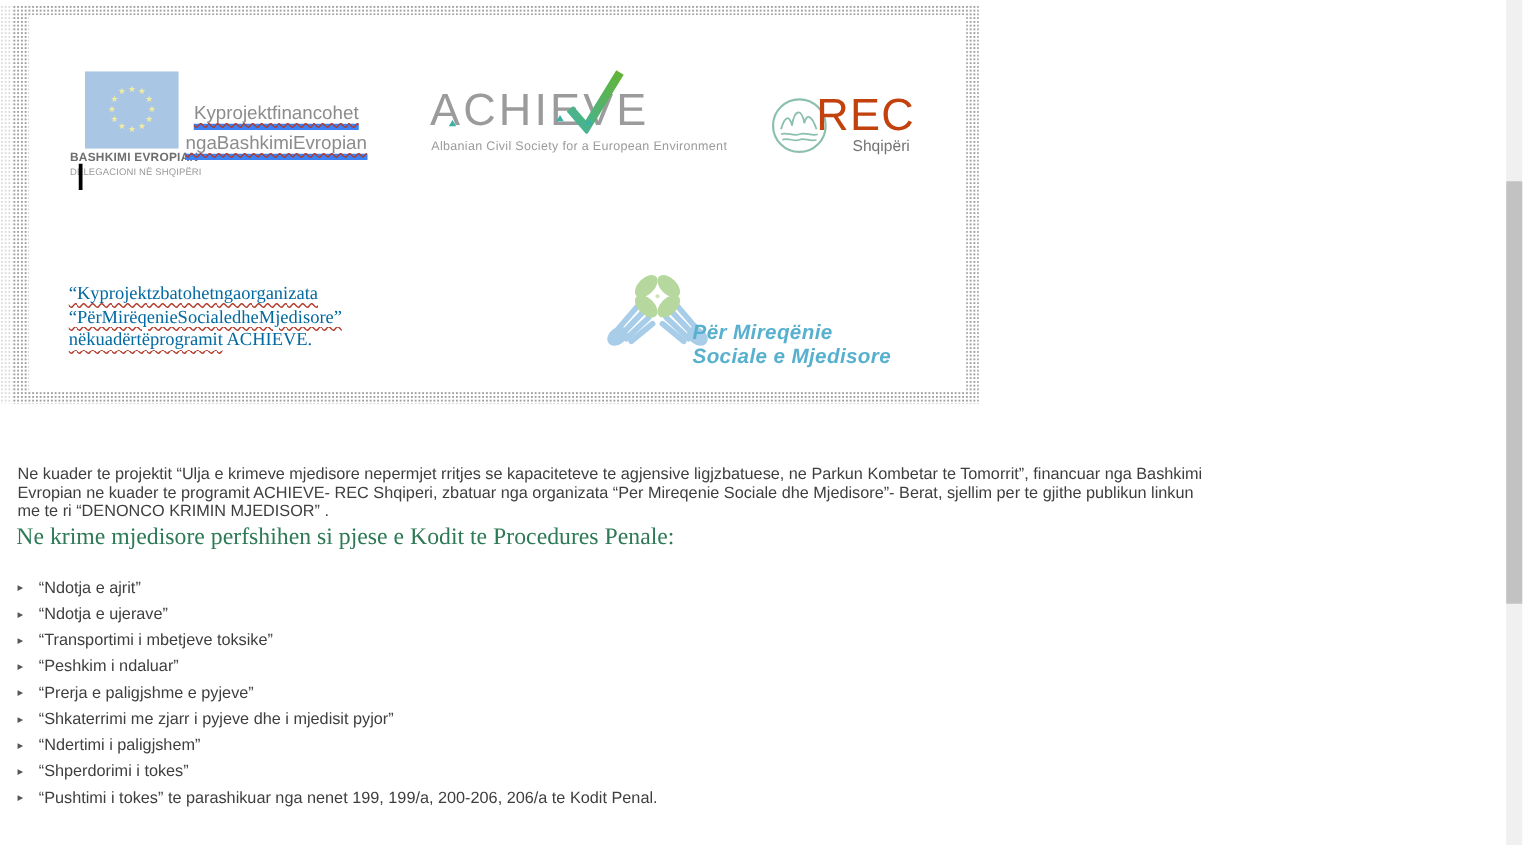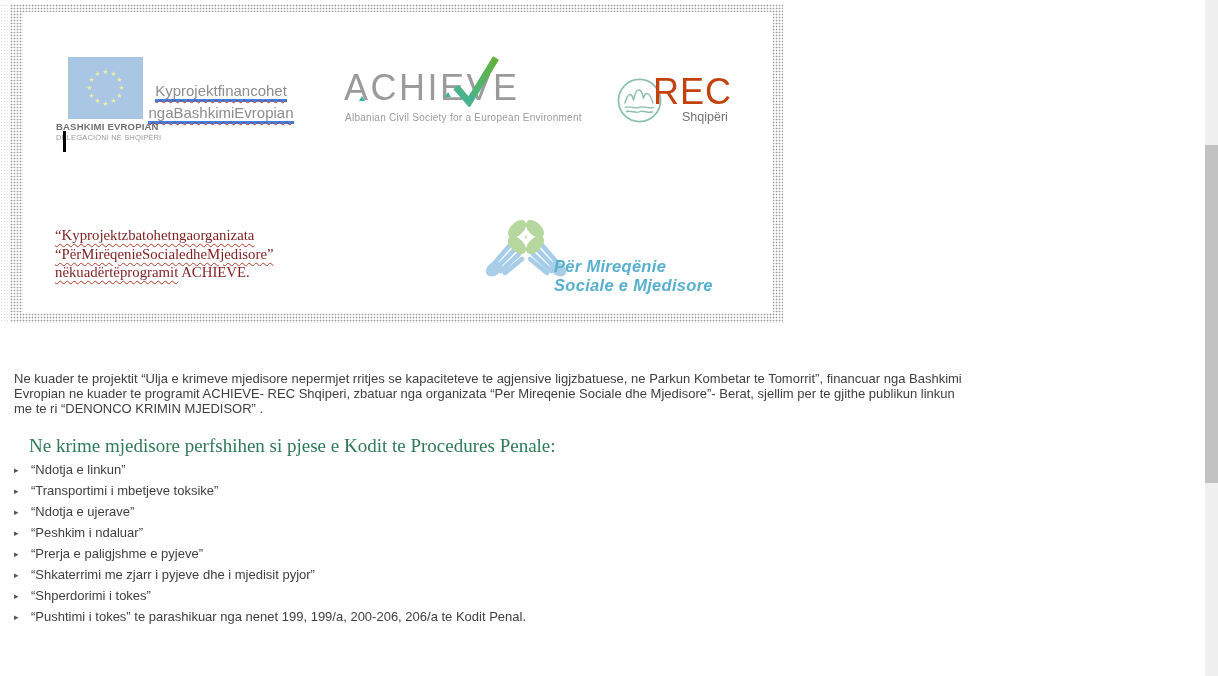--- a/index.html
+++ b/index.html
@@ -29,37 +29,37 @@
   .eu-cap1{font-size:9.5px;font-weight:bold;letter-spacing:0.2px;color:#6e6e6e;white-space:nowrap;}
   .eu-cap2{font-size:7.6px;color:#9a9a9a;letter-spacing:0.1px;white-space:nowrap;margin-top:1px;}
 
   .caret{left:63px;top:131px;width:2.5px;height:21px;background:#000;}
 
   
   .fund-link{left:146px;top:80px;width:150px;text-align:center;font-size:15px;
     color:#8c8c8c;line-height:22px;}
   .sq{text-decoration-line:underline;text-decoration-style:wavy;
       text-decoration-color:#b23a2a;text-decoration-thickness:1px;text-underline-offset:3px;}
-  .link-u{border-bottom:3px solid #3b82f6;display:inline-block;line-height:17px;}
+  .link-u{border-bottom:5px solid #3b82f6;display:inline-block;line-height:17px;}
 
   
   .achieve-word{left:344px;top:68px;font-size:36px;color:#9b9b9b;letter-spacing:2.5px;line-height:40px;}
   .achieve-tag{left:345px;top:112px;font-size:10px;color:#9b9b9b;letter-spacing:0.26px;white-space:nowrap;}
   .achieve-check{left:452px;top:55px;}
   .tri{width:0;height:0;border-left:3px solid transparent;border-right:3px solid transparent;
        border-bottom:5px solid #39b2a3;}
 
   
   .rec-circle{left:616px;top:77px;}
   .rec-word{left:653px;top:72px;font-size:36px;color:#c2410c;letter-spacing:1px;line-height:40px;}
   .rec-region{left:682px;top:110px;font-size:12.5px;color:#737373;}
 
   
   .note{left:55px;top:226px;width:420px;font-family:"Liberation Serif",serif;
-        font-size:14.8px;color:#7f1d1d;line-height:18.5px;}
+        font-size:14.8px;color:#0369a1;line-height:18.5px;}
 
   
   .ngo-art{left:476px;top:216px;}
   .ngo-text{left:554px;top:227px;font-style:italic;font-weight:600;font-size:16.5px;
             color:#58b0cf;line-height:19px;letter-spacing:0.3px;margin-top:30px;}
 
   
   .intro{left:14px;top:371px;width:980px;font-size:13px;color:#3e3e3e;line-height:15.2px;}
   .heading{left:13px;top:419px;font-family:"Liberation Serif",serif;font-size:19px;
            color:#2e7a57;white-space:nowrap;}
@@ -166,27 +166,28 @@
   <span>Për Mireqënie</span><br>
   <span>Sociale e Mjedisore</span>
 </div>
 
 <div class="abs intro">
   <span>Ne kuader te projektit “Ulja e krimeve mjedisore nepermjet rritjes se kapaciteteve te agjensive ligjzbatuese, ne Parkun Kombetar te Tomorrit”, financuar nga Bashkimi</span><br>
   <span>Evropian ne kuader te programit ACHIEVE- REC Shqiperi, zbatuar nga organizata “Per Mireqenie Sociale dhe Mjedisore”- Berat, sjellim per te gjithe publikun linkun</span><br>
   <span>me te ri “DENONCO KRIMIN MJEDISOR” .</span>
 </div>
 
-<h2 class="abs heading" style="margin:16px;font-weight:normal;">Ne krime mjedisore perfshihen si pjese e Kodit te Procedures Penale:</h2>
+<h2 class="abs heading" style="margin:0;font-weight:normal;">Ne krime mjedisore perfshihen si pjese e Kodit te Procedures Penale:</h2>
 
 <ul class="abs crime-list">
-  <li><span class="blt">▸</span><span>“Ndotja e linkun”</span></li>
+  <li><span class="blt">▸</span><span>“Ndotja e ajrit”</span></li>
+  <li><span class="blt">▸</span><span>“Ndotja e ujerave”</span></li>
   <li><span class="blt">▸</span><span>“Transportimi i mbetjeve toksike”</span></li>
-  <li><span class="blt">▸</span><span>“Ndotja e ujerave”</span></li>
   <li><span class="blt">▸</span><span>“Peshkim i ndaluar”</span></li>
   <li><span class="blt">▸</span><span>“Prerja e paligjshme e pyjeve”</span></li>
   <li><span class="blt">▸</span><span>“Shkaterrimi me zjarr i pyjeve dhe i mjedisit pyjor”</span></li>
+  <li><span class="blt">▸</span><span>“Ndertimi i paligjshem”</span></li>
   <li><span class="blt">▸</span><span>“Shperdorimi i tokes”</span></li>
   <li><span class="blt">▸</span><span>“Pushtimi i tokes” te parashikuar nga nenet 199, 199/a, 200-206, 206/a te Kodit Penal.</span></li>
 </ul>
 
 <div class="abs sb-track"></div>
 <div class="abs sb-thumb"></div>
 
 </body></html>

